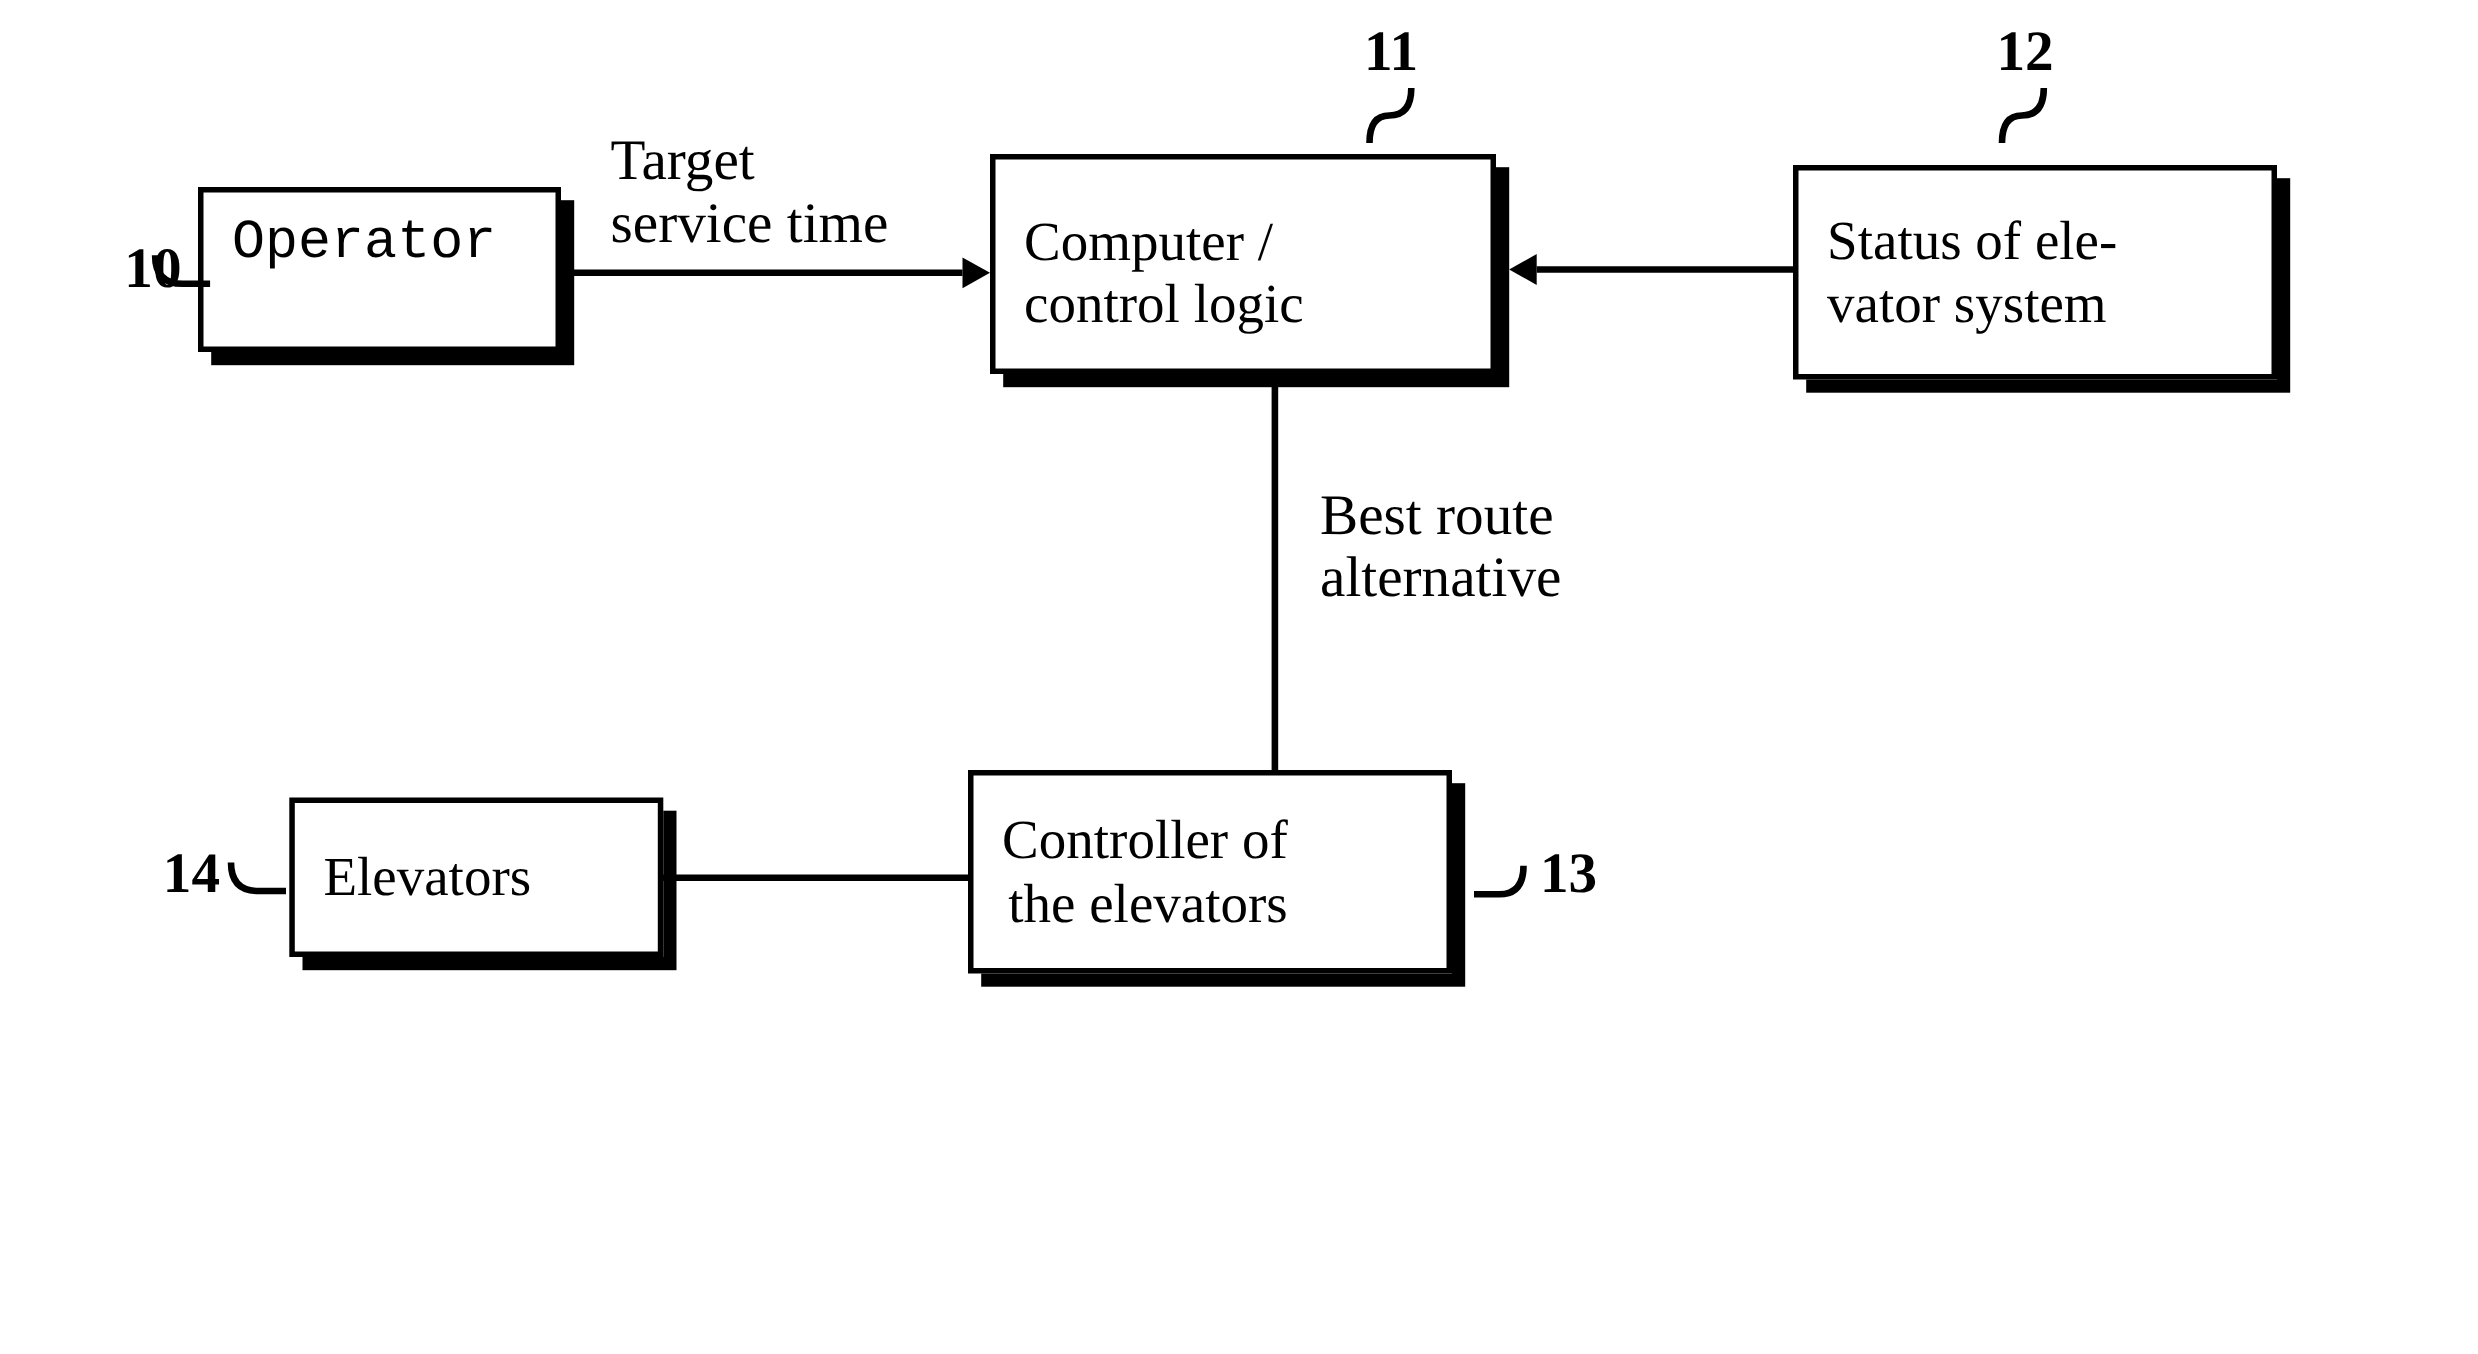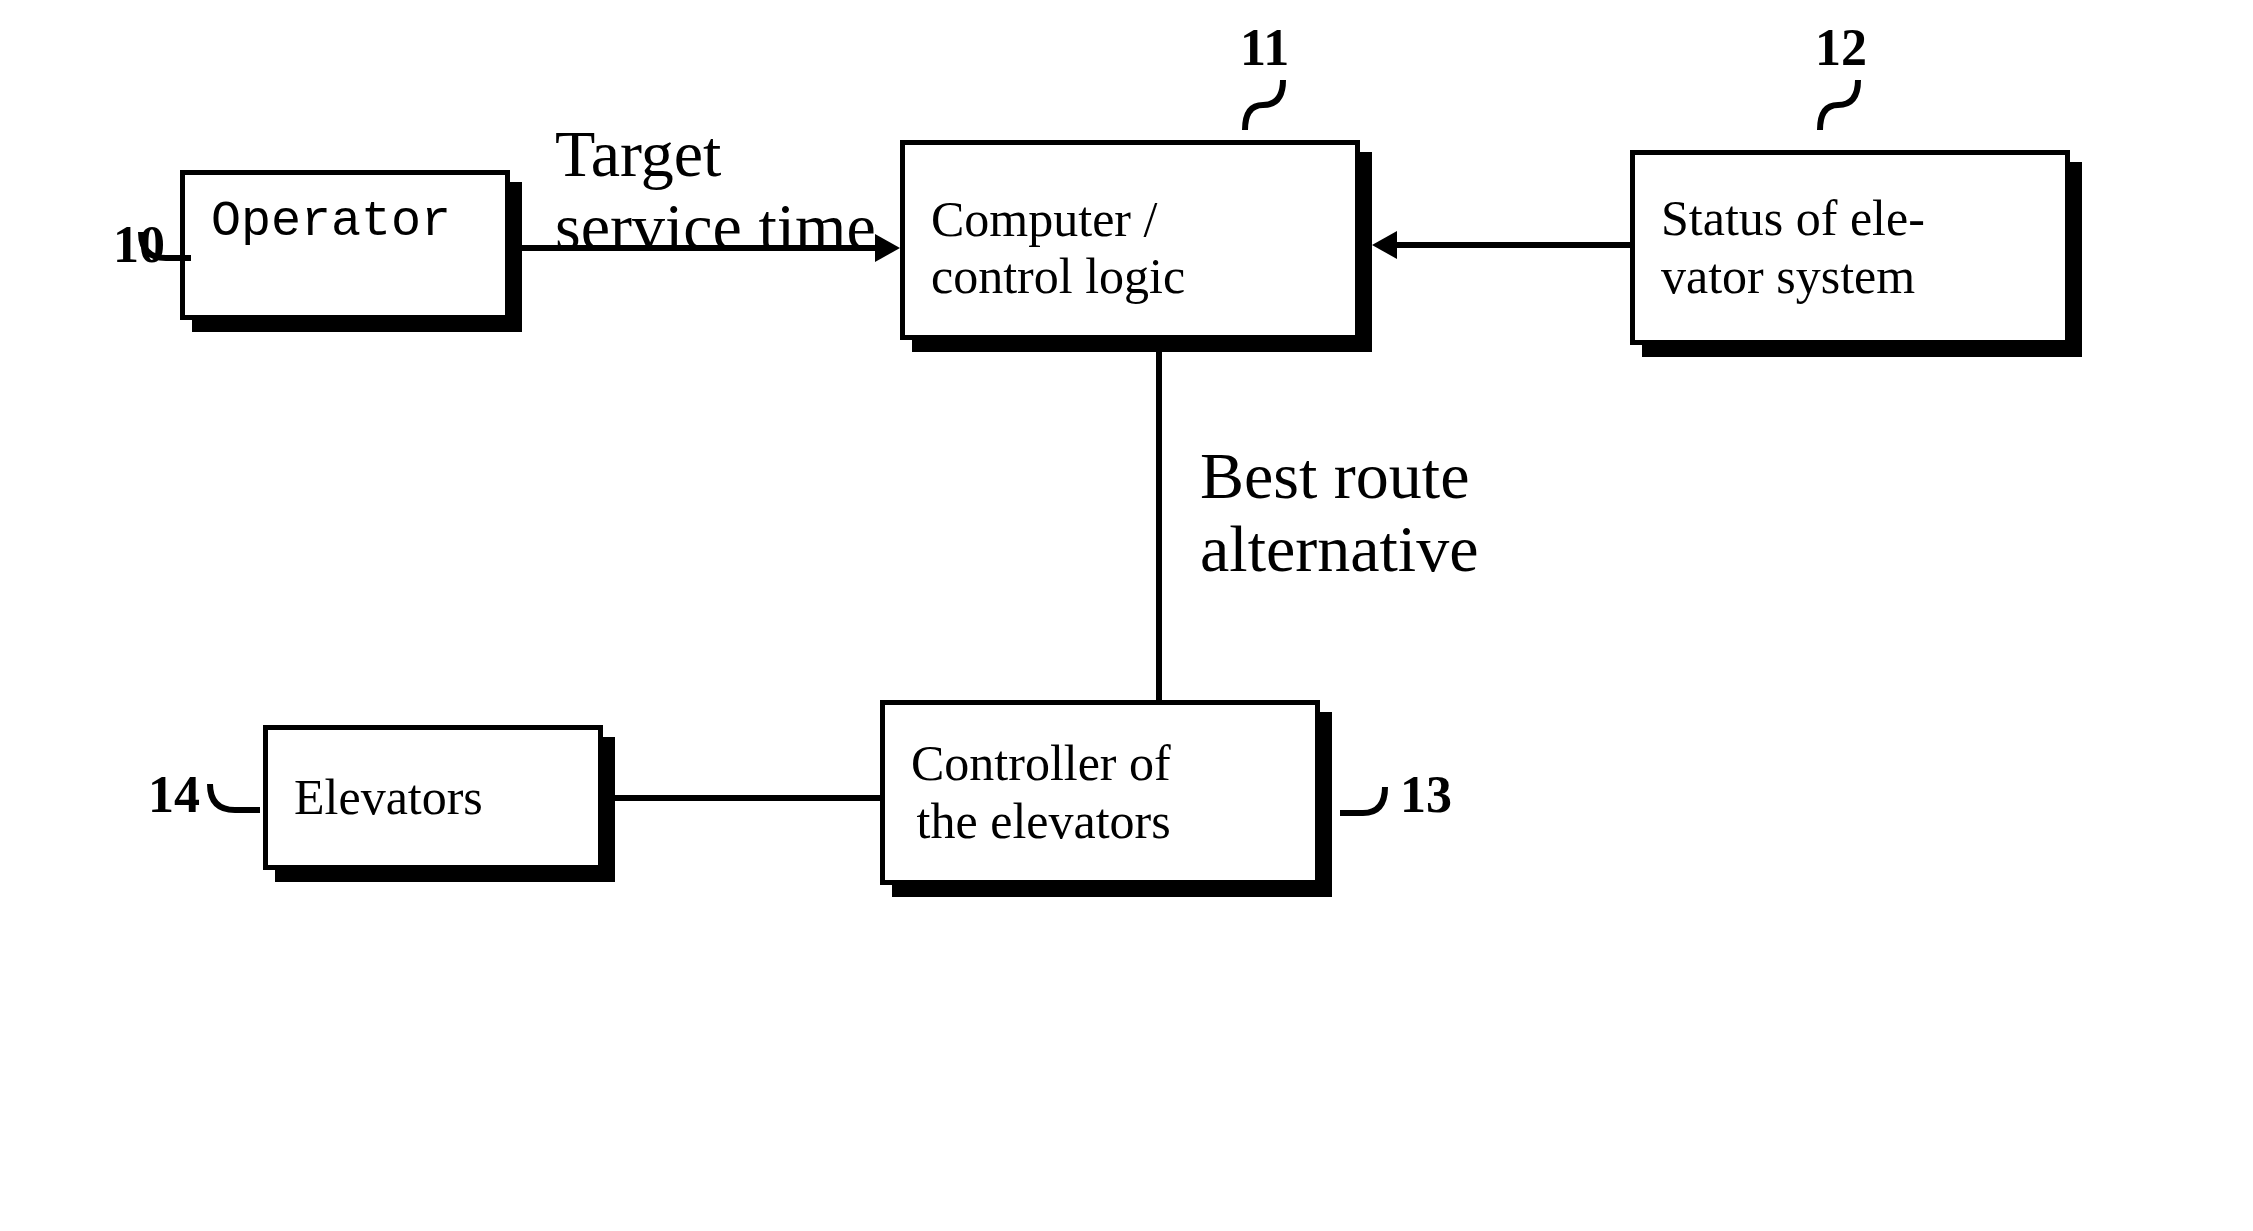--- a/index.html
+++ b/index.html
@@ -22,21 +22,21 @@
     box-sizing: border-box;
     padding: 18px 26px;
     font-size: 50px;
     line-height: 1.15;
     color: #000;
     
     box-shadow: 12px 12px 0 #000;
   }
   .label {
     position: absolute;
-    font-size: 66px;
+    font-size: 52px;
     line-height: 1.1;
     color: #000;
     white-space: pre;
   }
   .num {
     position: absolute;
     font-size: 52px;
     font-weight: bold;
     color: #000;
   }

